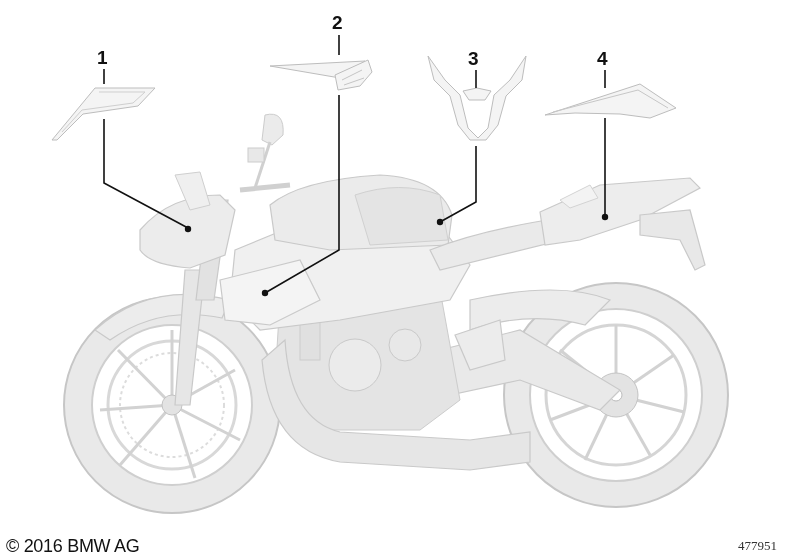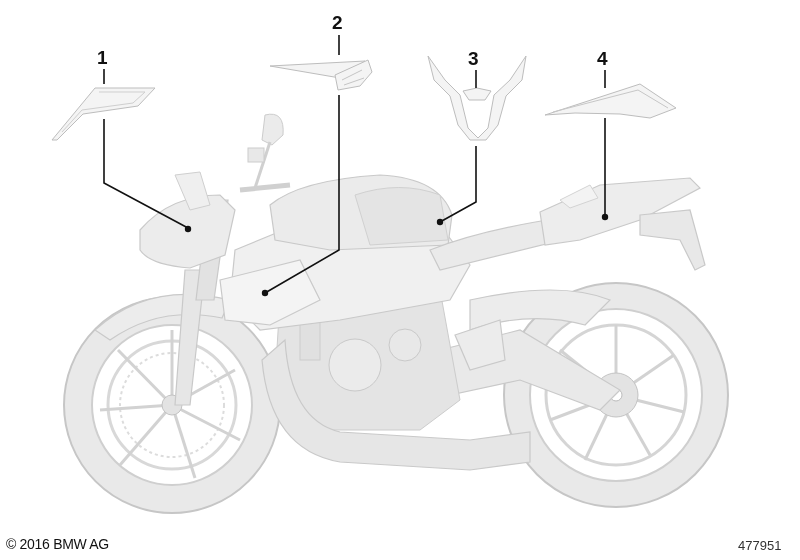--- a/index.html
+++ b/index.html
@@ -3,22 +3,22 @@
 <meta charset="utf-8">
 <style>
   html,body{margin:0;padding:0;background:#ffffff;}
   body{width:800px;height:560px;position:relative;overflow:hidden;font-family:"Liberation Sans",sans-serif;}
   #diagram{position:absolute;left:0;top:0;width:800px;height:560px;}
   .callout-num{font-family:"Liberation Sans",sans-serif;font-weight:bold;font-size:19px;fill:#111111;}
   .leader{stroke:#111111;stroke-width:1.6;fill:none;}
   .dot{fill:#111111;}
   .part{fill:#f4f4f4;stroke:#bdbdbd;stroke-width:1;}
   .bike-stroke{stroke:#c9c9c9;stroke-width:1.2;}
-  .copyright{position:absolute;left:6px;top:536px;font-size:14px;color:#111111;letter-spacing:-0.3px;}
-  .diagram-id{position:absolute;left:738px;top:538px;font-size:13px;color:#333333;}
+  .copyright{position:absolute;left:6px;top:536px;font-size:18px;color:#111111;letter-spacing:-0.3px;}
+  .diagram-id{position:absolute;left:738px;top:538px;font-size:13px;color:#333333;font-family:Liberation Serif, serif;}
 </style>
 </head>
 <body>
 
 <svg id="diagram" viewBox="0 0 800 560" xmlns="http://www.w3.org/2000/svg">
 
   <g>
 
     <g>
       <circle cx="616" cy="395" r="112" fill="#e9e9e9" stroke="#c6c6c6" stroke-width="2"></circle>

